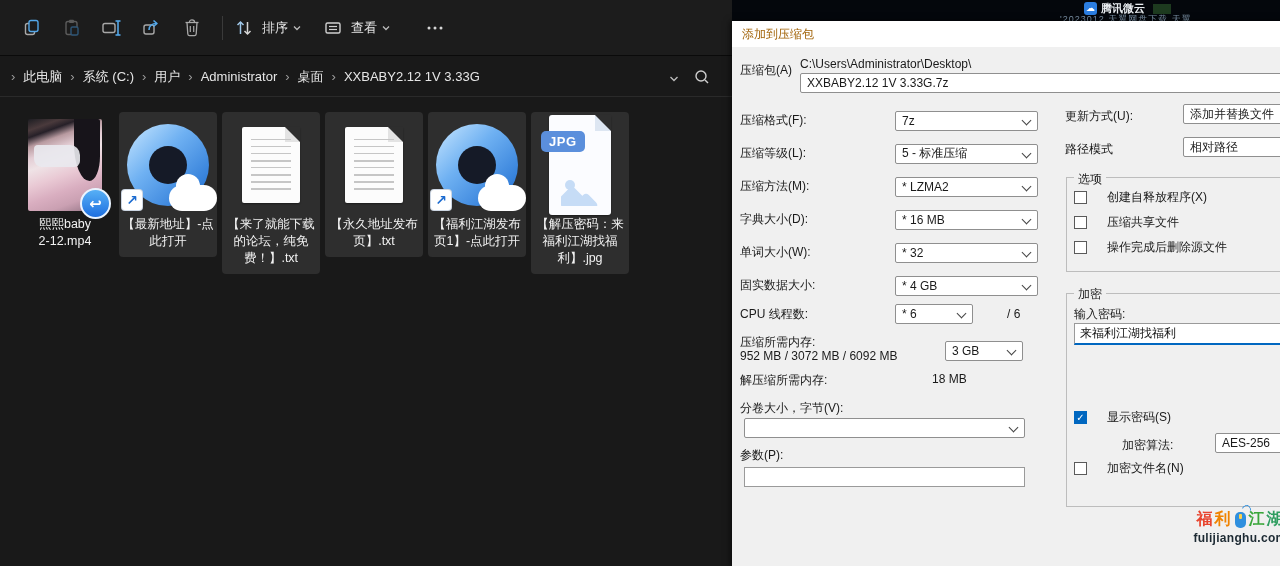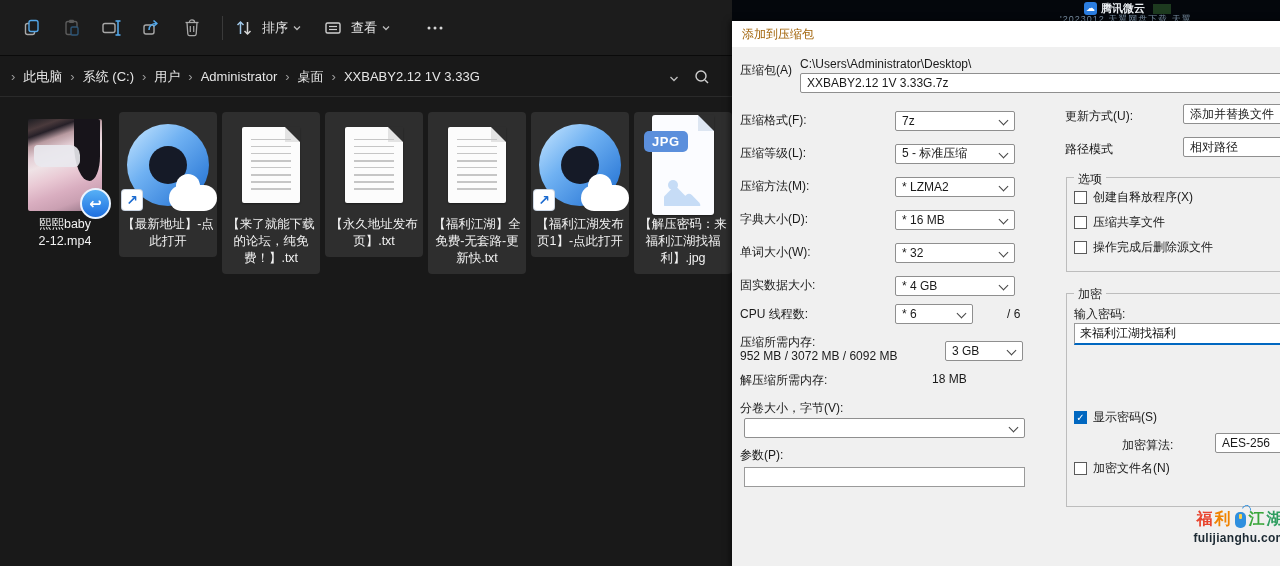--- a/index.html
+++ b/index.html
@@ -73,28 +73,28 @@
          display:flex;align-items:center;padding:0 18px 0 6px;position:relative;white-space:nowrap;overflow:hidden;}
   .combo::after{content:"";position:absolute;right:7px;top:5px;width:6px;height:6px;
          border-right:1.4px solid #444;border-bottom:1.4px solid #444;transform:rotate(45deg);}
   .abs{position:absolute;}
   .tinput{position:absolute;background:#fff;border:1px solid #9a9a9a;height:20px;box-sizing:border-box;
           font-size:12px;padding:0 5px;font-family:inherit;color:#111;}
   .pwdinput{border-bottom:2px solid #0067c0;}
   .left-rows{position:absolute;left:8px;top:83px;}
   .lrow{display:flex;align-items:center;height:33px;}
   .lrow .ll{width:155px;}
-  .lrow .combo{width:120px;}
+  .lrow .combo{width:143px;}
   .cpu-row{position:absolute;left:8px;top:283px;display:flex;align-items:center;height:20px;}
   .cpu-row .ll{width:155px;}
   .cpu-row .combo{width:78px;}
   .cpu-suffix{margin-left:34px;}
   .group{position:absolute;border:1px solid #bdbdbd;}
   .group-label{position:absolute;background:#f0f0f0;padding:0 4px;}
-  .chk{position:absolute;display:flex;align-items:center;gap:6px;white-space:nowrap;}
+  .chk{position:absolute;display:flex;align-items:center;gap:20px;white-space:nowrap;}
   .box{width:13px;height:13px;background:#fff;border:1px solid #5a5a5a;box-sizing:border-box;flex:0 0 13px;
        display:flex;align-items:center;justify-content:center;}
   .box.checked{background:#0067c0;border-color:#0067c0;}
   .box.checked::after{content:"✓";color:#fff;font-size:10px;font-weight:bold;}
   
   .wm{position:absolute;left:438px;top:488px;width:140px;text-align:center;}
   .wm .l1{font-size:16px;font-weight:bold;letter-spacing:1px;display:flex;align-items:center;justify-content:center;gap:1px;}
   .wm .c-fu{color:#e8442e;}.wm .c-li{color:#f08300;}.wm .c-jiang{color:#3aa63a;}.wm .c-hu{color:#2f9e60;}
   .mouse{display:inline-block;width:11px;height:16px;background:#2f8fde;border-radius:5px;position:relative;margin:0 2px;}
   .mouse::before{content:"";position:absolute;left:4px;top:2px;width:3px;height:5px;background:#ffd24a;border-radius:1px;}
@@ -260,33 +260,20 @@
             <div class="fold"></div>
             <div class="lines"></div>
           </div>
       </div>
       <div class="fname">
         <div>【永久地址发布</div>
         <div>页】.txt</div>
       </div>
     </div>
 
-    <div class="tile selected">
-      <div class="iconbox">
-        <div class="doc">
-            <div class="fold"></div>
-            <div class="lines"></div>
-          </div>
-      </div>
-      <div class="fname">
-        <div>【福利江湖】全</div>
-        <div>免费-无套路-更</div>
-        <div>新快.txt</div>
-      </div>
-    </div>
 
     <div class="tile selected">
       <div class="iconbox">
         <div class="qq">
           <div class="hole"></div>
             <div class="cloud"></div>
         </div>
         <div class="shortcut">↗</div>
       </div>
       <div class="fname">

